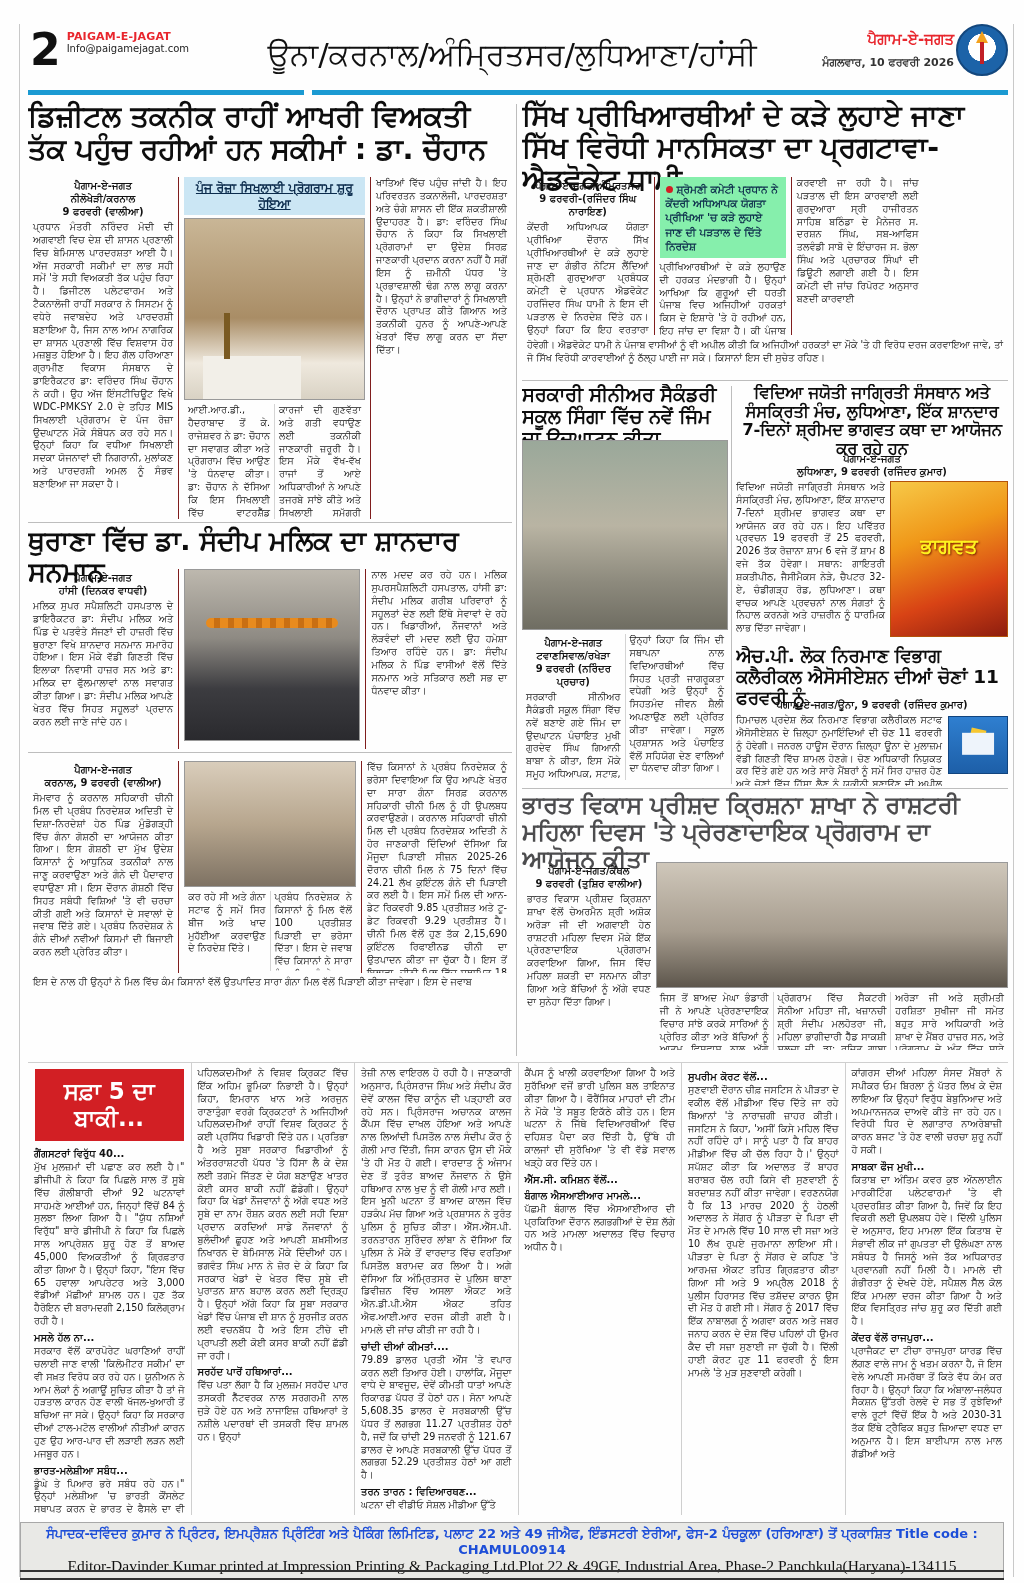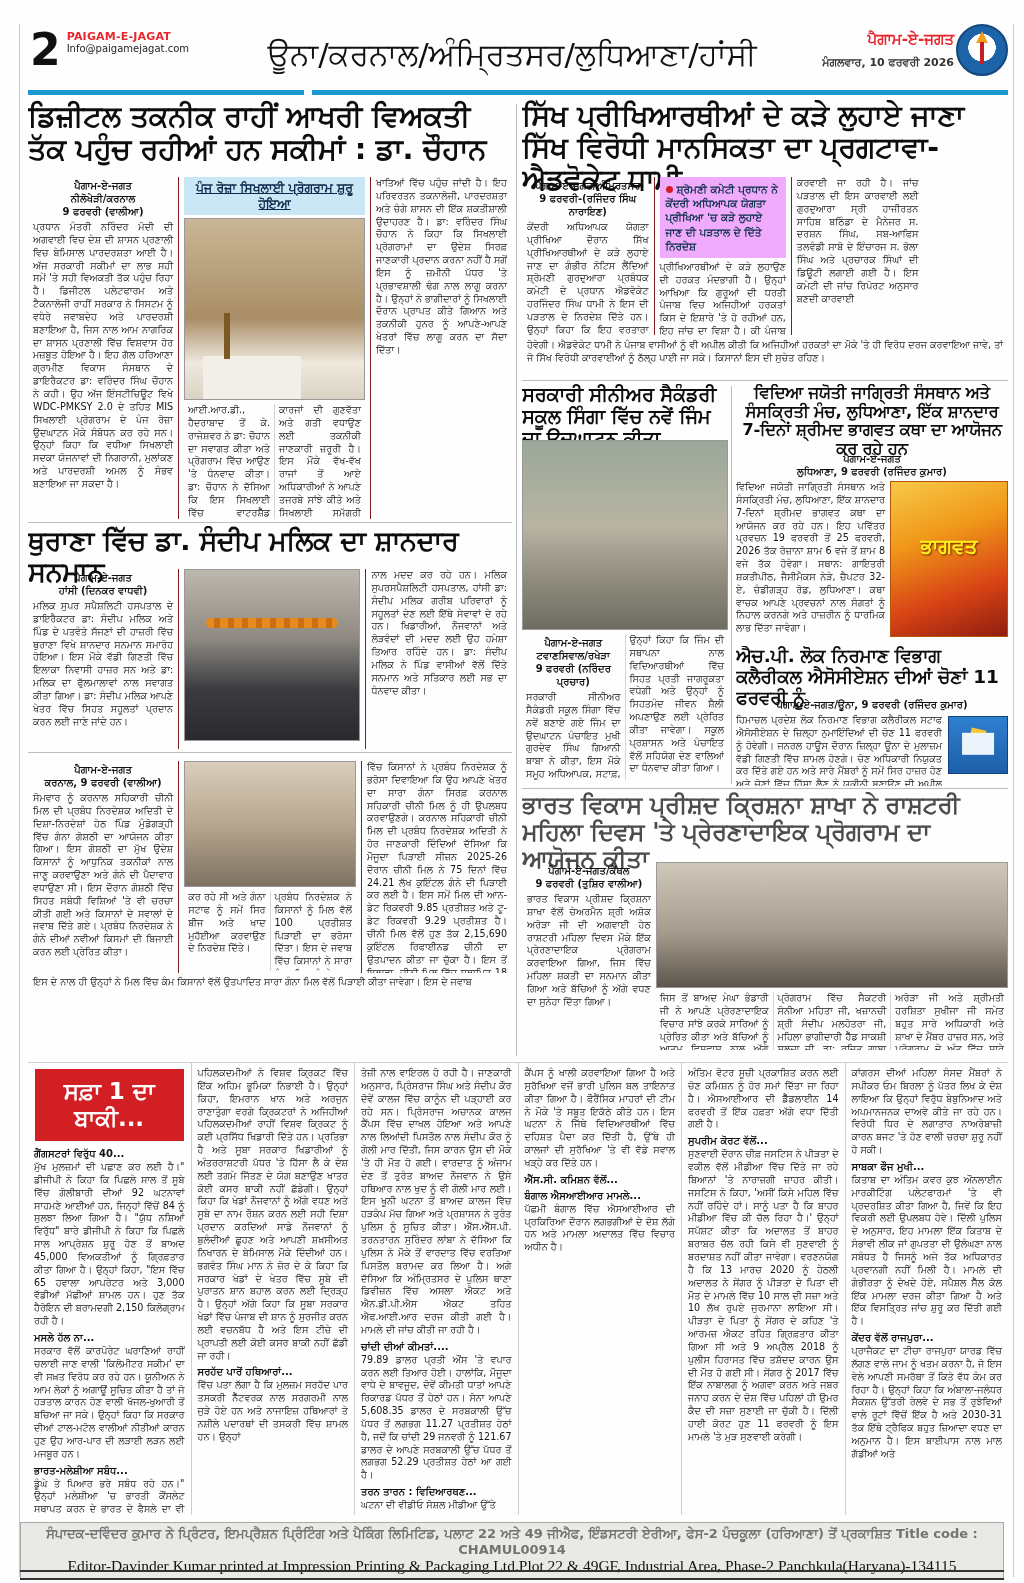--- a/index.html
+++ b/index.html
@@ -27,38 +27,38 @@
   .story{position:absolute;overflow:hidden;}
   .hl{font-weight:800;line-height:1.13;letter-spacing:-.3px;color:#0d0d0d;}
   .dl{font-size:10px;font-weight:700;text-align:center;white-space:pre-line;line-height:1.3;margin:2px 0 3px;}
   .bt{font-size:9.6px;line-height:1.34;text-align:justify;color:#141414;}
   .cols{display:flex;margin-top:5px;}
   .ncol{padding:0 5px;overflow:hidden;}
   .ncol + .ncol{border-left:1px solid #7f1d1d;}
   .photo{position:relative;width:100%;border:1px solid #999;box-sizing:border-box;overflow:hidden;}
   .subhead-blue{background:#cbe6f4;color:#0b2b4c;font-weight:800;font-size:12.5px;text-align:center;
                 text-decoration:underline;padding:3px 2px;margin-bottom:3px;}
-  .infobox{background:#f0abfc;padding:5px 6px;font-size:10.5px;font-weight:800;line-height:1.35;color:#10324e;}
+  .infobox{background:#86efac;padding:5px 6px;font-size:10.5px;font-weight:800;line-height:1.35;color:#10324e;}
   .bullet{display:inline-block;width:7px;height:7px;border-radius:50%;background:#d21f24;margin-right:4px;}
   .vline{position:absolute;width:1px;background:#bdbdbd;}
   .hline{position:absolute;height:1px;background:#bdbdbd;}
   .minicols{display:flex;margin-top:4px;}
   .minicols .mc{flex:1;padding:0 4px;overflow:hidden;}
   .minicols .mc + .mc{border-left:1px solid #d4d4d4;}
   
   #cont{position:absolute;left:28px;top:1062px;width:980px;height:452px;display:flex;border-top:1px solid #cfcfcf;}
   #cont .ccol{flex:1;padding:4px 6px;overflow:hidden;}
   #cont .ccol + .ccol{border-left:1px solid #cfcfcf;}
   .banner{background:#d21f24;color:#fff;font-size:23px;font-weight:800;text-align:center;
           padding:9px 2px;margin:2px 1px 7px;}
   .seg-head{font-size:10px;font-weight:800;margin:4px 0 1px;}
   
   #footer{position:absolute;left:20px;top:1522px;width:984px;background:#e9e9e6;border:1px solid #a8a8a8;
           text-align:center;padding:3px 8px;box-sizing:border-box;}
-  .f1{font-size:13px;font-weight:700;color:#737373;}
+  .f1{font-size:13px;font-weight:700;color:#1d4ed8;}
   .f2{font-family:"Liberation Serif","DejaVu Serif",serif;font-size:15.5px;color:#111;}
   .btm-rule{position:absolute;left:20px;top:1570px;width:984px;height:6px;border-top:2px solid #333;border-bottom:2px solid #333;}
   
   .ph-lamp{background:linear-gradient(180deg,#c9b696 0%,#a98d66 55%,#efe9de 80%,#d9d2c4 100%);}
   .ph-lamp .lampstand{position:absolute;left:22%;bottom:22%;width:6px;height:46px;background:#7a5a22;}
   .ph-lamp .table{position:absolute;left:10%;bottom:0;width:55%;height:24%;background:#f2efe8;}
   .ph-portrait{background:linear-gradient(180deg,#d8d8d8 0%,#bfbfbf 100%);}
   .ph-portrait .turban{position:absolute;left:50%;top:8%;transform:translateX(-50%);width:44%;height:26%;border-radius:50% 50% 40% 40%;background:#17171c;}
   .ph-portrait .beard{position:absolute;left:50%;top:30%;transform:translateX(-50%);width:40%;height:38%;border-radius:45%;background:#f4f4f2;}
   .ph-portrait .body{position:absolute;left:50%;bottom:0;transform:translateX(-50%);width:86%;height:30%;background:#23232b;border-radius:18px 18px 0 0;}
@@ -244,21 +244,21 @@
           <div class="mc bt">ਜਿਸ ਤੋਂ ਬਾਅਦ ਮੇਘਾ ਭੰਡਾਰੀ ਜੀ ਨੇ ਆਪਣੇ ਪ੍ਰੇਰਣਾਦਾਇਕ ਵਿਚਾਰ ਸਾਂਝੇ ਕਰਕੇ ਸਾਰਿਆਂ ਨੂੰ ਪ੍ਰੇਰਿਤ ਕੀਤਾ ਅਤੇ ਬੱਚਿਆਂ ਨੂੰ ਆਤਮ ਵਿਸ਼ਵਾਸ ਨਾਲ ਅੱਗੇ ਵਧਣ ਦਾ ਸੁਨੇਹਾ ਦਿੱਤਾ।</div>
           <div class="mc bt">ਪ੍ਰੋਗਰਾਮ ਵਿੱਚ ਸੈਕਟਰੀ ਸੋਨੀਆ ਮਹਿਤਾ ਜੀ, ਖਜ਼ਾਨਚੀ ਸ਼੍ਰੀ ਸੰਦੀਪ ਮਲਹੋਤਰਾ ਜੀ, ਮਹਿਲਾ ਭਾਗੀਦਾਰੀ ਹੈੱਡ ਸਾਕਸ਼ੀ ਸਲੂਜਾ ਜੀ, ਡਾ: ਰਜਿਤ ਗਾਬਾ ਜੀ ਹਾਜ਼ਰ ਸਨ।</div>
           <div class="mc bt">ਅਰੋੜਾ ਜੀ ਅਤੇ ਸ਼੍ਰੀਮਤੀ ਹਰਸ਼ਿਤਾ ਸੁਖੀਜਾ ਜੀ ਸਮੇਤ ਬਹੁਤ ਸਾਰੇ ਅਧਿਕਾਰੀ ਅਤੇ ਸ਼ਾਖਾ ਦੇ ਮੈਂਬਰ ਹਾਜ਼ਰ ਸਨ, ਅਤੇ ਪ੍ਰੋਗਰਾਮ ਦੇ ਅੰਤ ਵਿੱਚ ਸਾਰੇ ਹਾਜ਼ਰ ਸ਼ਖ਼ਸੀਅਤਾਂ ਅਤੇ ਪ੍ਰਬੰਧਕਾਂ ਦਾ ਧੰਨਵਾਦ ਕੀਤਾ ਗਿਆ।</div>
         </div>
       </div>
     </div>
   </div>
 
   <div id="cont">
     <div class="ccol">
-      <div class="banner">ਸਫ਼ਾ 1 ਦਾ ਬਾਕੀ...</div>
+      <div class="banner">ਸਫ਼ਾ 5 ਦਾ ਬਾਕੀ...</div>
       <div class="seg-head">ਗੈਂਗਸਟਰਾਂ ਵਿਰੁੱਧ 40...</div>
       <div class="bt">ਮੁੱਖ ਮੁਲਜ਼ਮਾਂ ਦੀ ਪਛਾਣ ਕਰ ਲਈ ਹੈ।" ਡੀਜੀਪੀ ਨੇ ਕਿਹਾ ਕਿ ਪਿਛਲੇ ਸਾਲ ਤੋਂ ਸੂਬੇ ਵਿੱਚ ਗੋਲੀਬਾਰੀ ਦੀਆਂ 92 ਘਟਨਾਵਾਂ ਸਾਹਮਣੇ ਆਈਆਂ ਹਨ, ਜਿਨ੍ਹਾਂ ਵਿੱਚੋਂ 84 ਨੂੰ ਸੁਲਝਾ ਲਿਆ ਗਿਆ ਹੈ। "ਯੁੱਧ ਨਸ਼ਿਆਂ ਵਿਰੁੱਧ" ਬਾਰੇ ਡੀਜੀਪੀ ਨੇ ਕਿਹਾ ਕਿ ਪਿਛਲੇ ਸਾਲ ਆਪ੍ਰੇਸ਼ਨ ਸ਼ੁਰੂ ਹੋਣ ਤੋਂ ਬਾਅਦ 45,000 ਵਿਅਕਤੀਆਂ ਨੂੰ ਗ੍ਰਿਫ਼ਤਾਰ ਕੀਤਾ ਗਿਆ ਹੈ। ਉਨ੍ਹਾਂ ਕਿਹਾ, "ਇਸ ਵਿੱਚ 65 ਹਵਾਲਾ ਆਪਰੇਟਰ ਅਤੇ 3,000 ਵੱਡੀਆਂ ਮੱਛੀਆਂ ਸ਼ਾਮਲ ਹਨ। ਹੁਣ ਤੱਕ ਹੈਰੋਇਨ ਦੀ ਬਰਾਮਦਗੀ 2,150 ਕਿਲੋਗ੍ਰਾਮ ਰਹੀ ਹੈ।</div>
       <div class="seg-head">ਮਸਲੇ ਹੱਲ ਨਾ...</div>
       <div class="bt">ਸਰਕਾਰ ਵੱਲੋਂ ਕਾਰਪੋਰੇਟ ਘਰਾਣਿਆਂ ਰਾਹੀਂ ਚਲਾਈ ਜਾਣ ਵਾਲੀ 'ਕਿਲੋਮੀਟਰ ਸਕੀਮ' ਦਾ ਵੀ ਸਖ਼ਤ ਵਿਰੋਧ ਕਰ ਰਹੇ ਹਨ। ਯੂਨੀਅਨ ਨੇ ਆਮ ਲੋਕਾਂ ਨੂੰ ਅਗਾਊਂ ਸੂਚਿਤ ਕੀਤਾ ਹੈ ਤਾਂ ਜੋ ਹੜਤਾਲ ਕਾਰਨ ਹੋਣ ਵਾਲੀ ਖੱਜਲ-ਖੁਆਰੀ ਤੋਂ ਬਚਿਆ ਜਾ ਸਕੇ। ਉਨ੍ਹਾਂ ਕਿਹਾ ਕਿ ਸਰਕਾਰ ਦੀਆਂ ਟਾਲ-ਮਟੋਲ ਵਾਲੀਆਂ ਨੀਤੀਆਂ ਕਾਰਨ ਹੁਣ ਉਹ ਆਰ-ਪਾਰ ਦੀ ਲੜਾਈ ਲੜਨ ਲਈ ਮਜਬੂਰ ਹਨ।</div>
       <div class="seg-head">ਭਾਰਤ-ਮਲੇਸ਼ੀਆ ਸਬੰਧ...</div>
       <div class="bt">ਡੂੰਘੇ ਤੇ ਪਿਆਰ ਭਰੇ ਸਬੰਧ ਰਹੇ ਹਨ।" ਉਨ੍ਹਾਂ ਮਲੇਸ਼ੀਆ 'ਚ ਭਾਰਤੀ ਕੌਂਸਲੇਟ ਸਥਾਪਤ ਕਰਨ ਦੇ ਭਾਰਤ ਦੇ ਫੈਸਲੇ ਦਾ ਵੀ ਐਲਾਨ ਕੀਤਾ। ਮਲੇਸ਼ੀਆ ਦੇ ਪ੍ਰਧਾਨ ਮੰਤਰੀ ਅਨਵਰ ਇਬਰਾਹਿਮ ਨੇ ਆਪਣੇ ਸੰਬੋਧਨ 'ਚ ਭਾਰਤ ਦੇ ਆਰਥਿਕ ਵਿਕਾਸ ਦਾ ਜ਼ਿਕਰ ਕੀਤਾ ਅਤੇ ਕਿਹਾ ਕਿ ਜੇ ਉਨ੍ਹਾਂ ਦਾ ਮੁਲਕ ਭਾਰਤ ਨਾਲ ਸਹਿਯੋਗ ਦੇ ਹੋਰ ਢੰਗ-ਤਰੀਕੇ ਅਤੇ ਮੌਕੇ ਭਾਲ ਸਕੇ ਤਾਂ ਉਸ ਨੂੰ ਬਹੁਤ ਲਾਭ ਹੋਵੇਗਾ।</div>
 
     </div>
     <div class="ccol">
       <div class="bt">ਪਹਿਲਕਦਮੀਆਂ ਨੇ ਵਿਸ਼ਵ ਕ੍ਰਿਕਟ ਵਿੱਚ ਇੱਕ ਅਹਿਮ ਭੂਮਿਕਾ ਨਿਭਾਈ ਹੈ। ਉਨ੍ਹਾਂ ਕਿਹਾ, ਇਮਰਾਨ ਖਾਨ ਅਤੇ ਅਰਜੁਨ ਰਾਣਾਤੁੰਗਾ ਵਰਗੇ ਕ੍ਰਿਕਟਰਾਂ ਨੇ ਅਜਿਹੀਆਂ ਪਹਿਲਕਦਮੀਆਂ ਰਾਹੀਂ ਵਿਸ਼ਵ ਕ੍ਰਿਕਟ ਨੂੰ ਕਈ ਪ੍ਰਸਿੱਧ ਖਿਡਾਰੀ ਦਿੱਤੇ ਹਨ। ਪ੍ਰਤਿਭਾ ਹੈ ਅਤੇ ਸੂਬਾ ਸਰਕਾਰ ਖਿਡਾਰੀਆਂ ਨੂੰ ਅੰਤਰਰਾਸ਼ਟਰੀ ਪੱਧਰ 'ਤੇ ਹਿੱਸਾ ਲੈ ਕੇ ਦੇਸ਼ ਲਈ ਤਗਮੇ ਜਿੱਤਣ ਦੇ ਯੋਗ ਬਣਾਉਣ ਖਾਤਰ ਕੋਈ ਕਸਰ ਬਾਕੀ ਨਹੀਂ ਛੱਡੇਗੀ। ਉਨ੍ਹਾਂ ਕਿਹਾ ਕਿ ਖੇਡਾਂ ਨੌਜਵਾਨਾਂ ਨੂੰ ਅੱਗੇ ਵਧਣ ਅਤੇ ਸੂਬੇ ਦਾ ਨਾਮ ਰੌਸ਼ਨ ਕਰਨ ਲਈ ਸਹੀ ਦਿਸ਼ਾ ਪ੍ਰਦਾਨ ਕਰਦਿਆਂ ਸਾਡੇ ਨੌਜਵਾਨਾਂ ਨੂੰ ਬੁਲੰਦੀਆਂ ਛੂਹਣ ਅਤੇ ਆਪਣੀ ਸ਼ਖ਼ਸੀਅਤ ਨਿਖਾਰਨ ਦੇ ਬੇਮਿਸਾਲ ਮੌਕੇ ਦਿੰਦੀਆਂ ਹਨ। ਭਗਵੰਤ ਸਿੰਘ ਮਾਨ ਨੇ ਜ਼ੋਰ ਦੇ ਕੇ ਕਿਹਾ ਕਿ ਸਰਕਾਰ ਖੇਡਾਂ ਦੇ ਖੇਤਰ ਵਿੱਚ ਸੂਬੇ ਦੀ ਪੁਰਾਤਨ ਸ਼ਾਨ ਬਹਾਲ ਕਰਨ ਲਈ ਦ੍ਰਿੜ੍ਹ ਹੈ। ਉਨ੍ਹਾਂ ਅੱਗੇ ਕਿਹਾ ਕਿ ਸੂਬਾ ਸਰਕਾਰ ਖੇਡਾਂ ਵਿੱਚ ਪੰਜਾਬ ਦੀ ਸ਼ਾਨ ਨੂੰ ਸੁਰਜੀਤ ਕਰਨ ਲਈ ਵਚਨਬੱਧ ਹੈ ਅਤੇ ਇਸ ਟੀਚੇ ਦੀ ਪ੍ਰਾਪਤੀ ਲਈ ਕੋਈ ਕਸਰ ਬਾਕੀ ਨਹੀਂ ਛੱਡੀ ਜਾ ਰਹੀ।</div>
@@ -272,21 +272,20 @@
       <div class="seg-head">ਤਰਨ ਤਾਰਨ : ਵਿਦਿਆਰਥਣ...</div>
       <div class="bt">ਘਟਨਾ ਦੀ ਵੀਡੀਓ ਸੋਸ਼ਲ ਮੀਡੀਆ ਉੱਤੇ</div>
     </div>
     <div class="ccol">
       <div class="bt">ਕੈਂਪਸ ਨੂੰ ਖਾਲੀ ਕਰਵਾਇਆ ਗਿਆ ਹੈ ਅਤੇ ਸੁਰੱਖਿਆ ਵਜੋਂ ਭਾਰੀ ਪੁਲਿਸ ਬਲ ਤਾਇਨਾਤ ਕੀਤਾ ਗਿਆ ਹੈ। ਫੌਰੈਂਸਿਕ ਮਾਹਰਾਂ ਦੀ ਟੀਮ ਨੇ ਮੌਕੇ 'ਤੇ ਸਬੂਤ ਇਕੱਠੇ ਕੀਤੇ ਹਨ। ਇਸ ਘਟਨਾ ਨੇ ਜਿੱਥੇ ਵਿਦਿਆਰਥੀਆਂ ਵਿੱਚ ਦਹਿਸ਼ਤ ਪੈਦਾ ਕਰ ਦਿੱਤੀ ਹੈ, ਉੱਥੇ ਹੀ ਕਾਲਜਾਂ ਦੀ ਸੁਰੱਖਿਆ 'ਤੇ ਵੀ ਵੱਡੇ ਸਵਾਲ ਖੜ੍ਹੇ ਕਰ ਦਿੱਤੇ ਹਨ।</div>
       <div class="seg-head">ਐੱਸ.ਸੀ. ਕਮਿਸ਼ਨ ਵੱਲੋਂ...</div>
       <div class="seg-head">ਬੰਗਾਲ ਐਸਆਈਆਰ ਮਾਮਲੇ...</div>
       <div class="bt">ਪੱਛਮੀ ਬੰਗਾਲ ਵਿੱਚ ਐਸਆਈਆਰ ਦੀ ਪ੍ਰਕਿਰਿਆ ਦੌਰਾਨ ਲਗਭਗੀਆਂ ਦੇ ਦੋਸ਼ ਲੱਗੇ ਹਨ ਅਤੇ ਮਾਮਲਾ ਅਦਾਲਤ ਵਿੱਚ ਵਿਚਾਰ ਅਧੀਨ ਹੈ।</div>
     </div>
     <div class="ccol">
-      <div class="bt">ਅੰਤਿਮ ਵੋਟਰ ਸੂਚੀ ਪ੍ਰਕਾਸ਼ਿਤ ਕਰਨ ਲਈ ਚੋਣ ਕਮਿਸ਼ਨ ਨੂੰ ਹੋਰ ਸਮਾਂ ਦਿੱਤਾ ਜਾ ਰਿਹਾ ਹੈ। ਐਸਆਈਆਰ ਦੀ ਡੈੱਡਲਾਈਨ 14 ਫਰਵਰੀ ਤੋਂ ਇੱਕ ਹਫ਼ਤਾ ਅੱਗੇ ਵਧਾ ਦਿੱਤੀ ਗਈ ਹੈ।</div>
       <div class="seg-head">ਸੁਪਰੀਮ ਕੋਰਟ ਵੱਲੋਂ...</div>
       <div class="bt">ਸੁਣਵਾਈ ਦੌਰਾਨ ਚੀਫ਼ ਜਸਟਿਸ ਨੇ ਪੀੜਤਾ ਦੇ ਵਕੀਲ ਵੱਲੋਂ ਮੀਡੀਆ ਵਿੱਚ ਦਿੱਤੇ ਜਾ ਰਹੇ ਬਿਆਨਾਂ 'ਤੇ ਨਾਰਾਜ਼ਗੀ ਜ਼ਾਹਰ ਕੀਤੀ। ਜਸਟਿਸ ਨੇ ਕਿਹਾ, 'ਅਸੀਂ ਕਿਸੇ ਮਹਿਲ ਵਿੱਚ ਨਹੀਂ ਰਹਿੰਦੇ ਹਾਂ। ਸਾਨੂੰ ਪਤਾ ਹੈ ਕਿ ਬਾਹਰ ਮੀਡੀਆ ਵਿੱਚ ਕੀ ਚੱਲ ਰਿਹਾ ਹੈ।' ਉਨ੍ਹਾਂ ਸਪੱਸ਼ਟ ਕੀਤਾ ਕਿ ਅਦਾਲਤ ਤੋਂ ਬਾਹਰ ਬਰਾਬਰ ਚੱਲ ਰਹੀ ਕਿਸੇ ਵੀ ਸੁਣਵਾਈ ਨੂੰ ਬਰਦਾਸ਼ਤ ਨਹੀਂ ਕੀਤਾ ਜਾਵੇਗਾ। ਵਰਣਨਯੋਗ ਹੈ ਕਿ 13 ਮਾਰਚ 2020 ਨੂੰ ਹੇਠਲੀ ਅਦਾਲਤ ਨੇ ਸੇਂਗਰ ਨੂੰ ਪੀੜਤਾ ਦੇ ਪਿਤਾ ਦੀ ਮੌਤ ਦੇ ਮਾਮਲੇ ਵਿੱਚ 10 ਸਾਲ ਦੀ ਸਜ਼ਾ ਅਤੇ 10 ਲੱਖ ਰੁਪਏ ਜੁਰਮਾਨਾ ਲਾਇਆ ਸੀ। ਪੀੜਤਾ ਦੇ ਪਿਤਾ ਨੂੰ ਸੇਂਗਰ ਦੇ ਕਹਿਣ 'ਤੇ ਆਰਮਜ਼ ਐਕਟ ਤਹਿਤ ਗ੍ਰਿਫ਼ਤਾਰ ਕੀਤਾ ਗਿਆ ਸੀ ਅਤੇ 9 ਅਪ੍ਰੈਲ 2018 ਨੂੰ ਪੁਲੀਸ ਹਿਰਾਸਤ ਵਿੱਚ ਤਸ਼ੱਦਦ ਕਾਰਨ ਉਸ ਦੀ ਮੌਤ ਹੋ ਗਈ ਸੀ। ਸੇਂਗਰ ਨੂੰ 2017 ਵਿੱਚ ਇੱਕ ਨਾਬਾਲਗ ਨੂੰ ਅਗਵਾ ਕਰਨ ਅਤੇ ਜਬਰ ਜਨਾਹ ਕਰਨ ਦੇ ਦੋਸ਼ ਵਿੱਚ ਪਹਿਲਾਂ ਹੀ ਉਮਰ ਕੈਦ ਦੀ ਸਜ਼ਾ ਸੁਣਾਈ ਜਾ ਚੁੱਕੀ ਹੈ। ਦਿੱਲੀ ਹਾਈ ਕੋਰਟ ਹੁਣ 11 ਫਰਵਰੀ ਨੂੰ ਇਸ ਮਾਮਲੇ 'ਤੇ ਮੁੜ ਸੁਣਵਾਈ ਕਰੇਗੀ।</div>
     </div>
     <div class="ccol">
       <div class="bt">ਕਾਂਗਰਸ ਦੀਆਂ ਮਹਿਲਾ ਸੰਸਦ ਮੈਂਬਰਾਂ ਨੇ ਸਪੀਕਰ ਓਮ ਬਿਰਲਾ ਨੂੰ ਪੱਤਰ ਲਿਖ ਕੇ ਦੋਸ਼ ਲਾਇਆ ਕਿ ਉਨ੍ਹਾਂ ਵਿਰੁੱਧ ਬੇਬੁਨਿਆਦ ਅਤੇ ਅਪਮਾਨਜਨਕ ਦਾਅਵੇ ਕੀਤੇ ਜਾ ਰਹੇ ਹਨ। ਵਿਰੋਧੀ ਧਿਰ ਦੇ ਲਗਾਤਾਰ ਨਾਅਰੇਬਾਜ਼ੀ ਕਾਰਨ ਬਜਟ 'ਤੇ ਹੋਣ ਵਾਲੀ ਚਰਚਾ ਸ਼ੁਰੂ ਨਹੀਂ ਹੋ ਸਕੀ।</div>
       <div class="seg-head">ਸਾਬਕਾ ਫੌਜ ਮੁਖੀ...</div>
       <div class="bt">ਕਿਤਾਬ ਦਾ ਅੰਤਿਮ ਕਵਰ ਕੁਝ ਔਨਲਾਈਨ ਮਾਰਕੀਟਿੰਗ ਪਲੇਟਫਾਰਮਾਂ 'ਤੇ ਵੀ ਪ੍ਰਦਰਸ਼ਿਤ ਕੀਤਾ ਗਿਆ ਹੈ, ਜਿਵੇਂ ਕਿ ਇਹ ਵਿਕਰੀ ਲਈ ਉਪਲਬਧ ਹੋਵੇ। ਦਿੱਲੀ ਪੁਲਿਸ ਦੇ ਅਨੁਸਾਰ, ਇਹ ਮਾਮਲਾ ਇੱਕ ਕਿਤਾਬ ਦੇ ਸੰਭਾਵੀ ਲੀਕ ਜਾਂ ਗੁਪਤਤਾ ਦੀ ਉਲੰਘਣਾ ਨਾਲ ਸਬੰਧਤ ਹੈ ਜਿਸਨੂੰ ਅਜੇ ਤੱਕ ਅਧਿਕਾਰਤ ਪ੍ਰਵਾਨਗੀ ਨਹੀਂ ਮਿਲੀ ਹੈ। ਮਾਮਲੇ ਦੀ ਗੰਭੀਰਤਾ ਨੂੰ ਦੇਖਦੇ ਹੋਏ, ਸਪੈਸ਼ਲ ਸੈੱਲ ਕੋਲ ਇੱਕ ਮਾਮਲਾ ਦਰਜ ਕੀਤਾ ਗਿਆ ਹੈ ਅਤੇ ਇੱਕ ਵਿਸਤ੍ਰਿਤ ਜਾਂਚ ਸ਼ੁਰੂ ਕਰ ਦਿੱਤੀ ਗਈ ਹੈ।</div>
       <div class="seg-head">ਕੇਂਦਰ ਵੱਲੋਂ ਰਾਜਪੁਰਾ...</div>
       <div class="bt">ਪ੍ਰਾਜੈਕਟ ਦਾ ਟੀਚਾ ਰਾਜਪੁਰਾ ਯਾਰਡ ਵਿੱਚ ਲੱਗਣ ਵਾਲੇ ਜਾਮ ਨੂੰ ਖਤਮ ਕਰਨਾ ਹੈ, ਜੋ ਇਸ ਵੇਲੇ ਆਪਣੀ ਸਮਰੱਥਾ ਤੋਂ ਕਿਤੇ ਵੱਧ ਕੰਮ ਕਰ ਰਿਹਾ ਹੈ। ਉਨ੍ਹਾਂ ਕਿਹਾ ਕਿ ਅੰਬਾਲਾ-ਜਲੰਧਰ ਸੈਕਸ਼ਨ ਉੱਤਰੀ ਰੇਲਵੇ ਦੇ ਸਭ ਤੋਂ ਰੁਝੇਵਿਆਂ ਵਾਲੇ ਰੂਟਾਂ ਵਿੱਚੋਂ ਇੱਕ ਹੈ ਅਤੇ 2030-31 ਤੱਕ ਇੱਥੇ ਟ੍ਰੈਫਿਕ ਬਹੁਤ ਜ਼ਿਆਦਾ ਵਧਣ ਦਾ ਅਨੁਮਾਨ ਹੈ। ਇਸ ਬਾਈਪਾਸ ਨਾਲ ਮਾਲ ਗੱਡੀਆਂ ਅਤੇ</div>
     </div>

